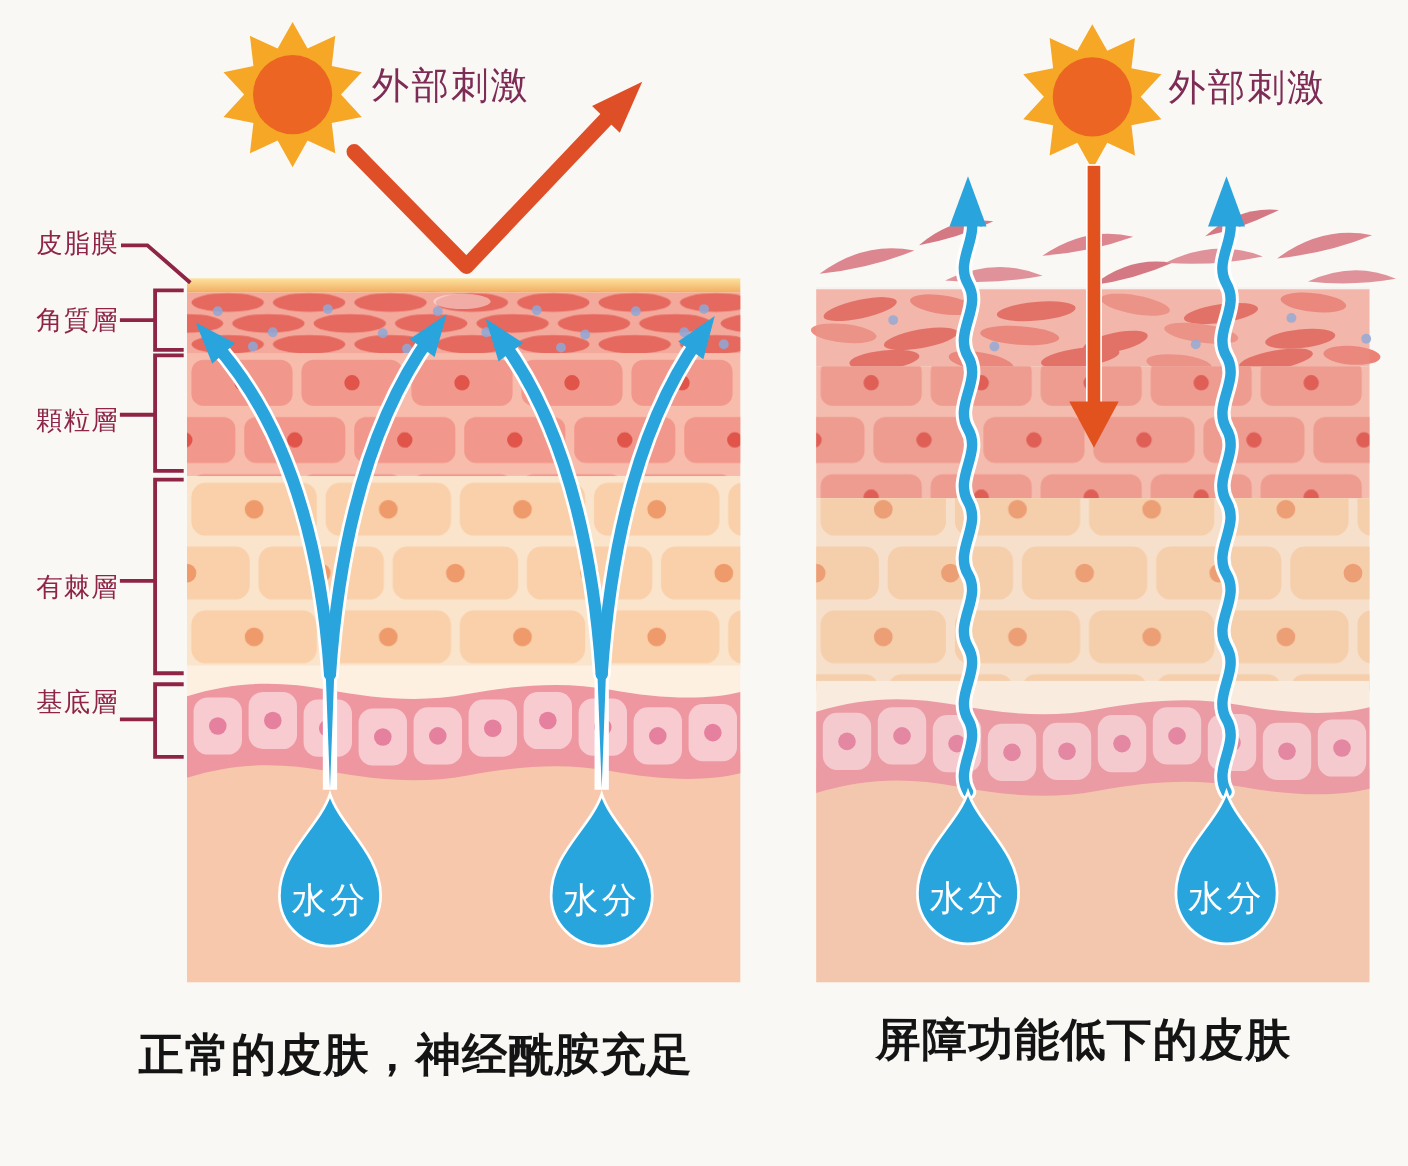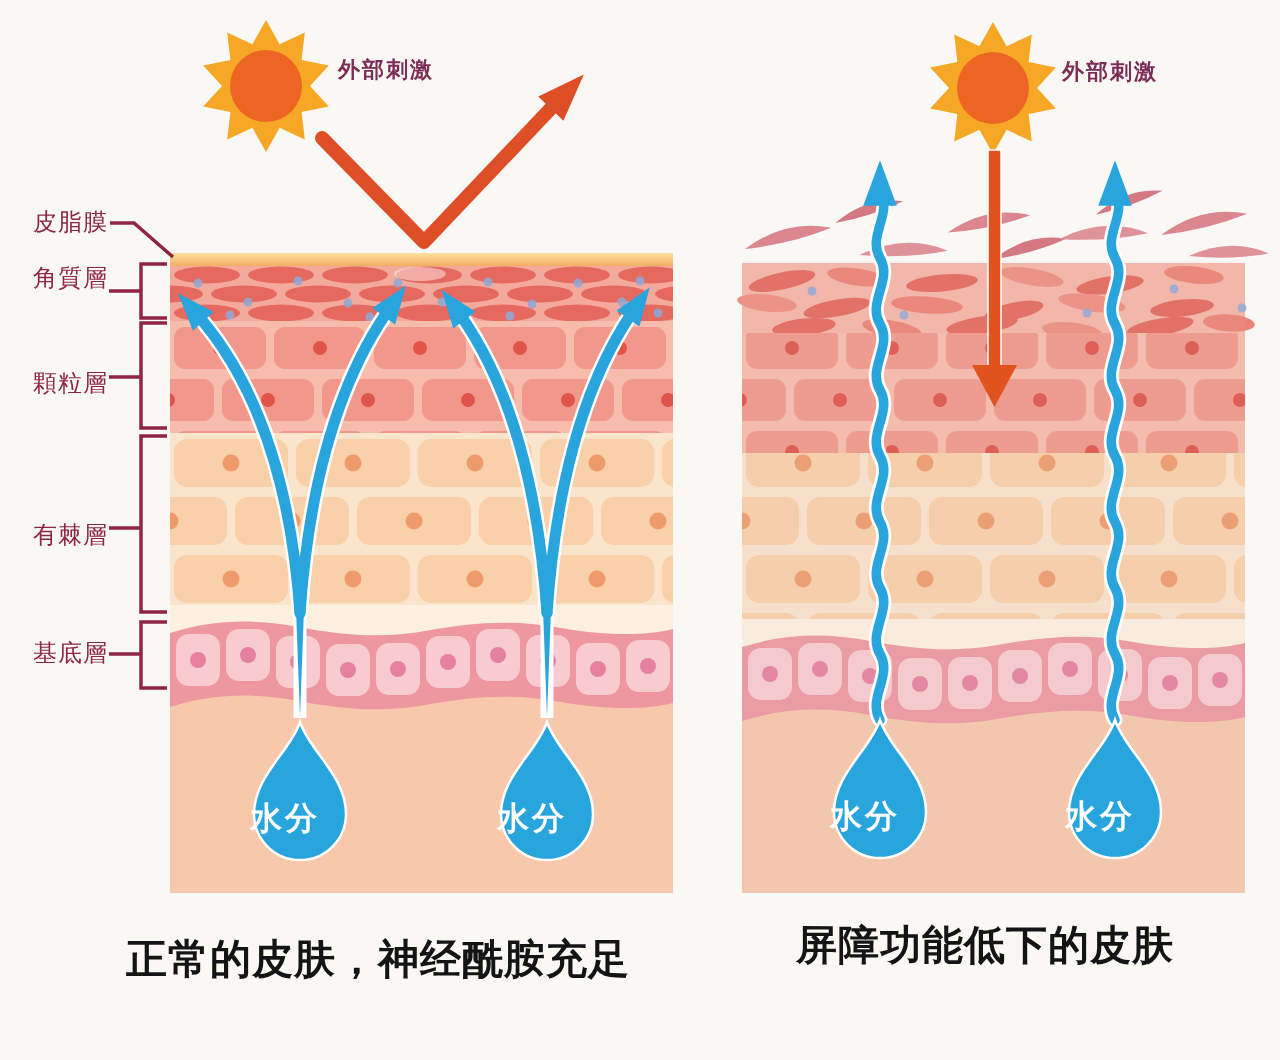--- a/index.html
+++ b/index.html
@@ -1,25 +1,25 @@
 <!DOCTYPE html>
 <html><head>
 <meta charset="utf-8">
 <style>
   html,body{margin:0;padding:0;background:#faf8f5;}
   .stage{position:relative;width:1280px;height:1060px;background:#faf8f5;overflow:hidden;
          font-family:"Liberation Sans","DejaVu Sans",sans-serif;}
   .stage svg{position:absolute;left:0;top:0;}
   .lbl{position:absolute;left:8px;width:100px;color:#8e2547;font-weight:400;font-size:24px;
        line-height:30px;text-align:right;letter-spacing:1px;}
-  .stim{position:absolute;color:#7d2c55;font-weight:700;font-size:22px;letter-spacing:2px;}
+  .stim{position:absolute;color:#7d2c55;font-weight:400;font-size:34px;letter-spacing:2px;}
   .cap{position:absolute;color:#141414;font-weight:800;font-size:41px;letter-spacing:1px;
        text-align:center;width:580px;}
-  .wd{position:absolute;color:#ffffff;font-size:32px;font-weight:700;width:100px;
-      text-align:left;letter-spacing:3px;}
+  .wd{position:absolute;color:#ffffff;font-size:32px;font-weight:400;width:100px;
+      text-align:center;letter-spacing:3px;}
 </style>
 </head>
 <body>
 
 <div class="stage">
 
   <svg width="1280" height="1060" viewBox="0 0 1280 1060">
     <defs>
       <linearGradient id="seb" x1="0" y1="0" x2="0" y2="1">
         <stop offset="0" stop-color="#fbe29e"></stop>
@@ -260,24 +260,24 @@
       <g fill="#29a5de" stroke="#ffffff" stroke-width="2.5">
         <path transform="translate(300,722)" d="M0,0 C10,30 46,54 46,92 A46,46 0 1,1 -46,92 C-46,54 -10,30 0,0 Z"></path>
         <path transform="translate(547,722)" d="M0,0 C10,30 46,54 46,92 A46,46 0 1,1 -46,92 C-46,54 -10,30 0,0 Z"></path>
         <path transform="translate(880,720)" d="M0,0 C10,30 46,54 46,92 A46,46 0 1,1 -46,92 C-46,54 -10,30 0,0 Z"></path>
         <path transform="translate(1115,720)" d="M0,0 C10,30 46,54 46,92 A46,46 0 1,1 -46,92 C-46,54 -10,30 0,0 Z"></path>
       </g>
     </g>
   </svg>
 
   <div class="lbl" style="top:207px">皮脂膜</div>
-  <div class="lbl" style="top:263px">角質層</div>
+  <div class="lbl" style="top:277px">角質層</div>
   <div class="lbl" style="top:368px">顆粒層</div>
   <div class="lbl" style="top:520px">有棘層</div>
-  <div class="lbl" style="top:638px">基底層</div>
+  <div class="lbl" style="top:624px">基底層</div>
 
   <div class="stim" style="left:338px;top:55px">外部刺激</div>
   <div class="stim" style="left:1062px;top:57px">外部刺激</div>
 
   <div class="wd" style="left:250px;top:797px">水分</div>
   <div class="wd" style="left:497px;top:797px">水分</div>
   <div class="wd" style="left:830px;top:795px">水分</div>
   <div class="wd" style="left:1065px;top:795px">水分</div>
 
   <div class="cap" style="left:695px;top:918px">屏障功能低下的皮肤</div>

